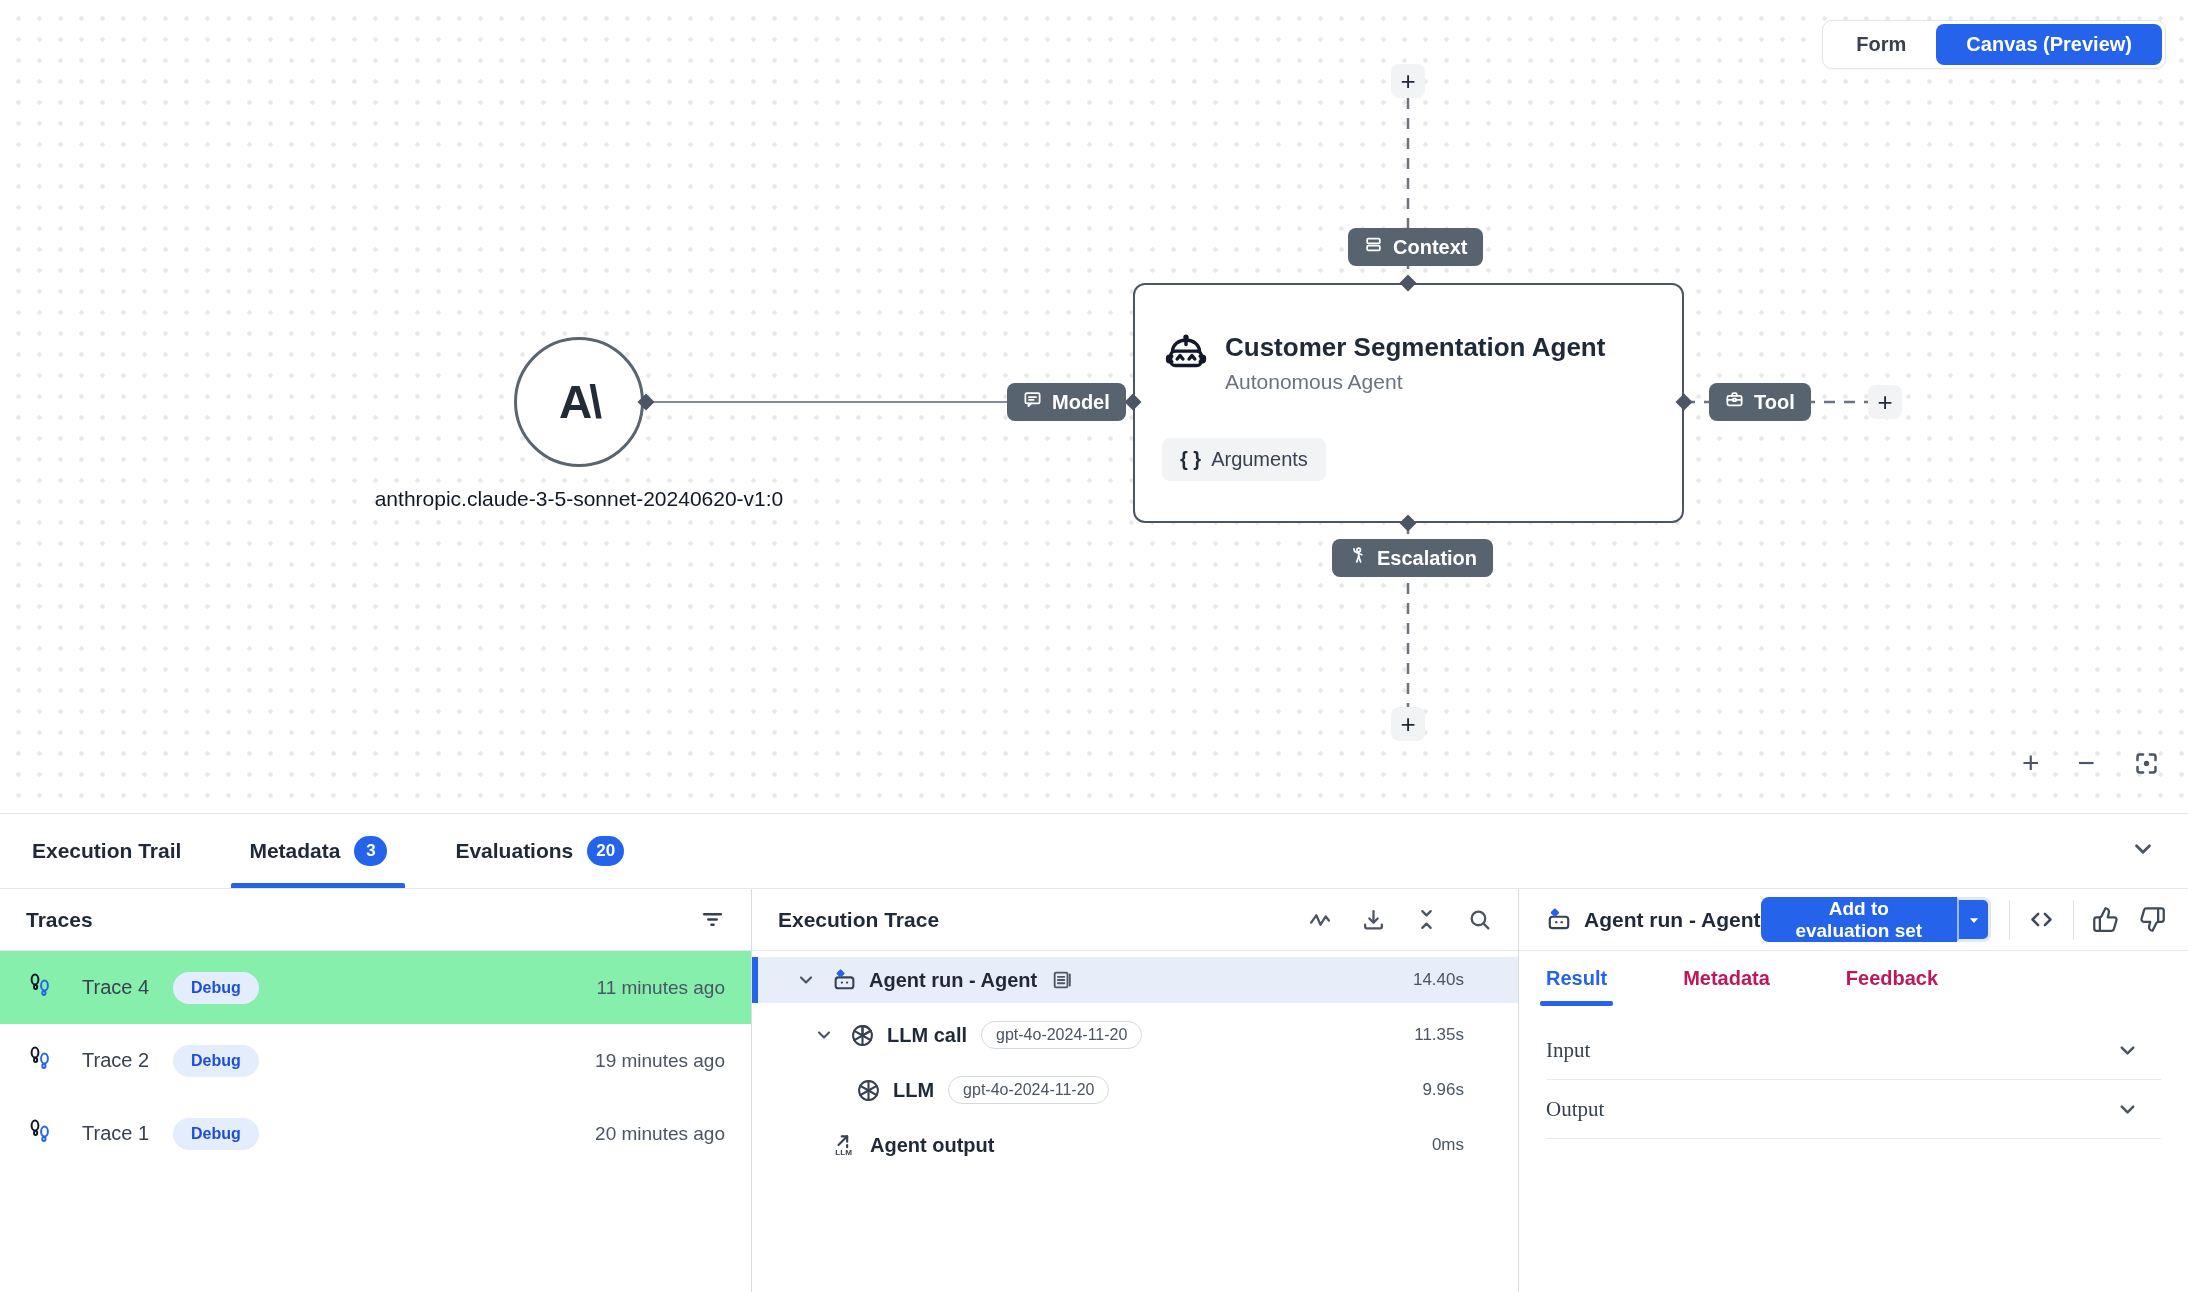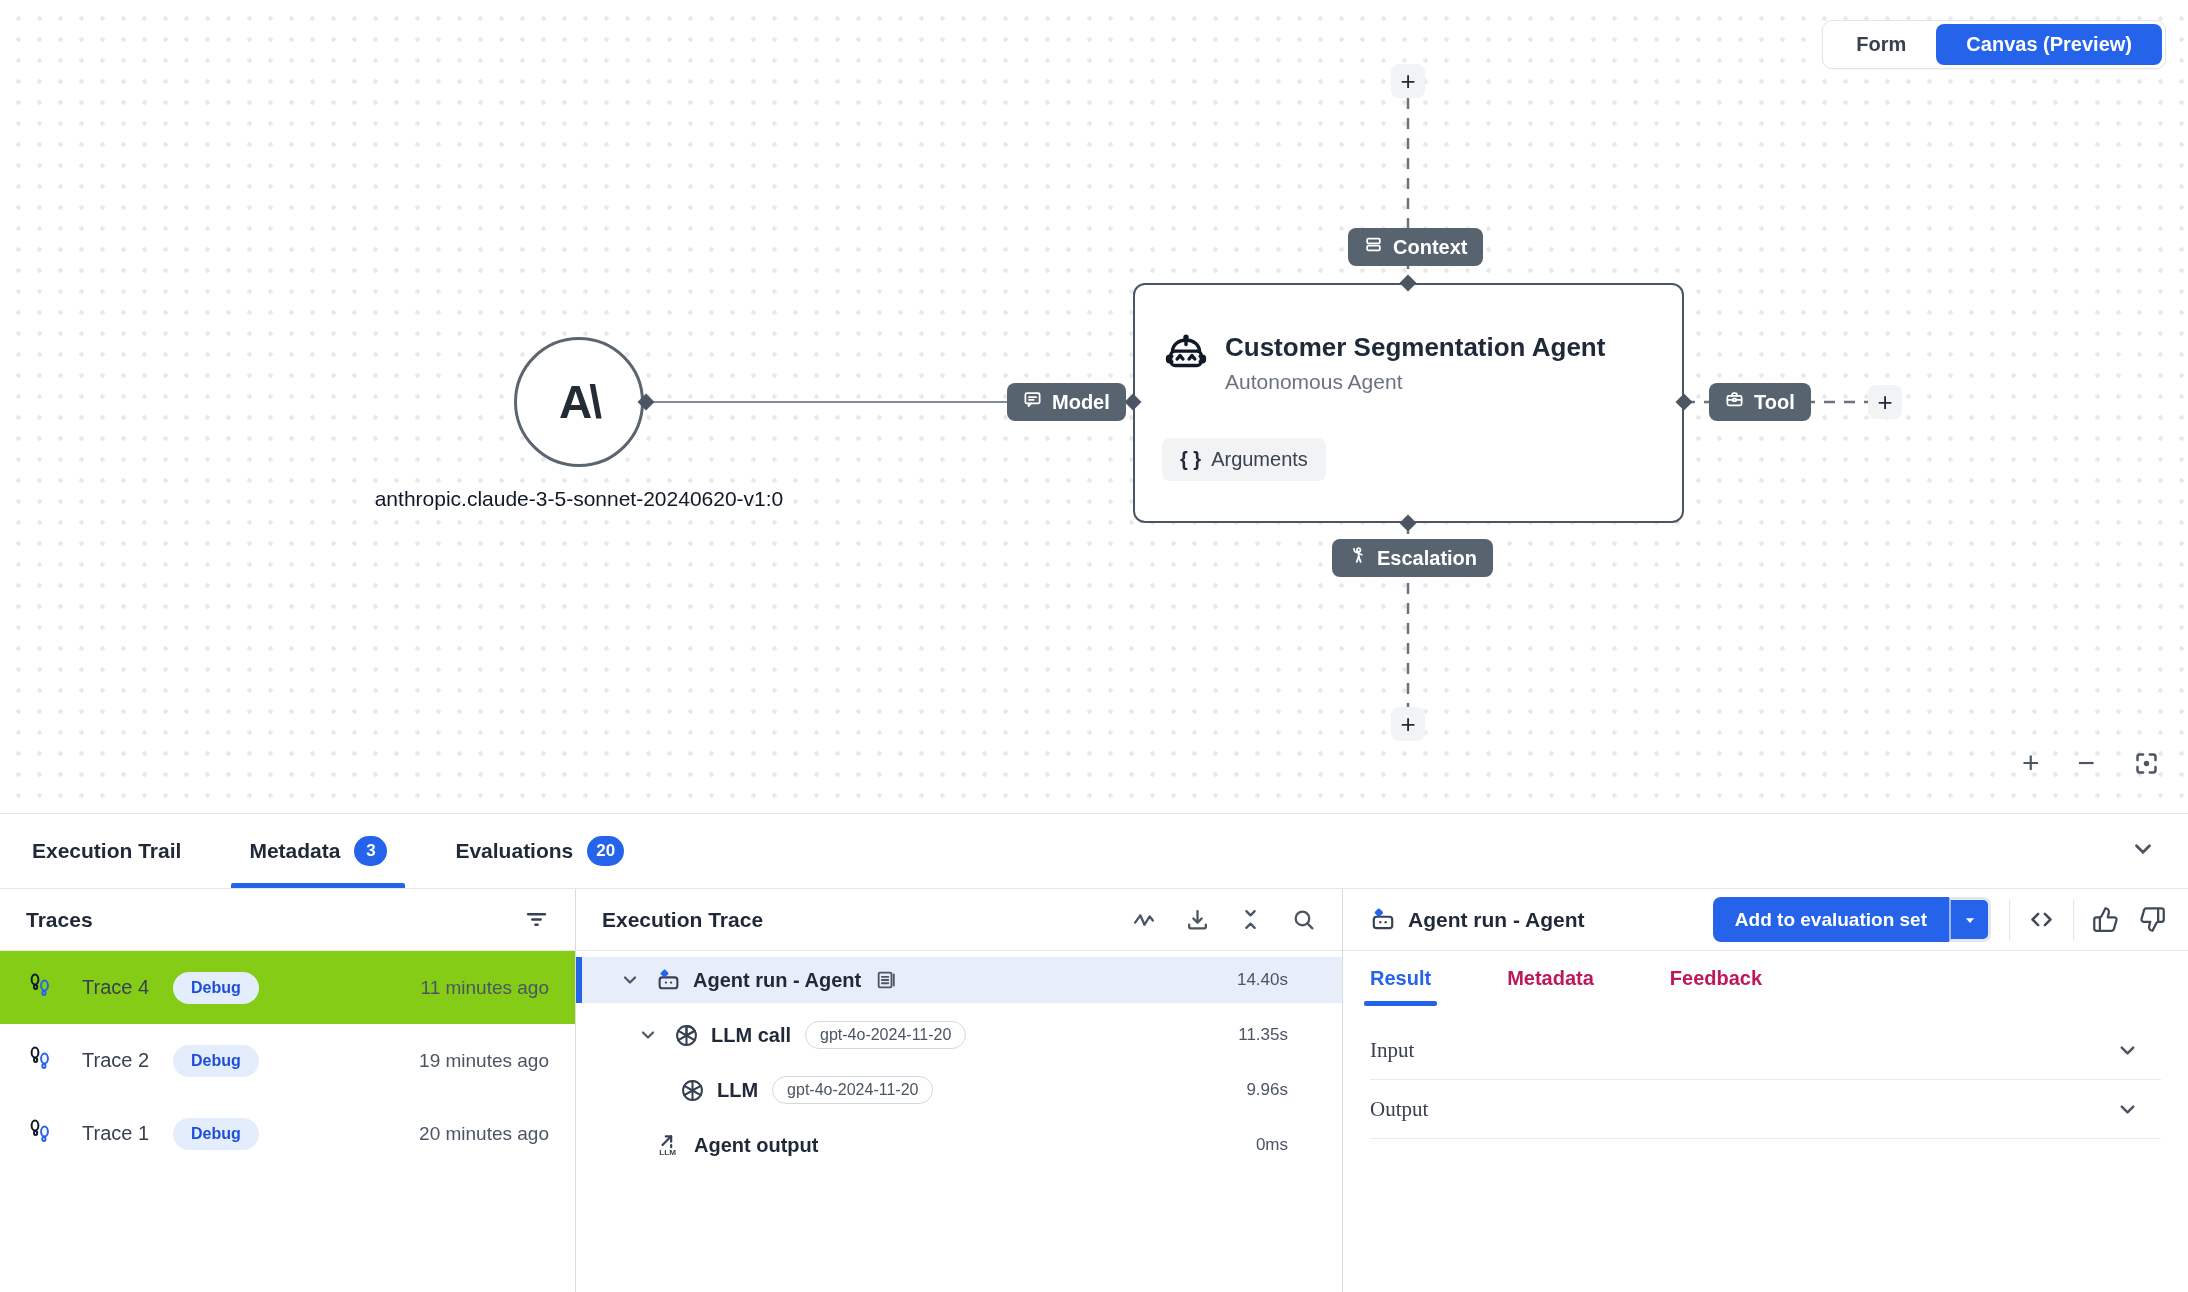--- a/index.html
+++ b/index.html
@@ -50,31 +50,31 @@
     border-bottom:1px solid #e5e7eb; background:#fff; }
   .tab { display:flex; align-items:center; gap:14px; font-size:21px; font-weight:700; color:#1f2937;
     height:100%; position:relative; margin-right:68px; cursor:pointer; }
   .tab .underline { position:absolute; left:-18px; right:-18px; bottom:0; height:5px; background:#2563eb; border-radius:2px 2px 0 0; display:none; }
   .tab.active .underline { display:block; }
   .badge { background:#2563eb; color:#fff; font-size:17px; font-weight:700; border-radius:999px;
     min-width:33px; height:30px; padding:0 9px; display:flex; align-items:center; justify-content:center; }
   .tabbar .collapse { margin-left:auto; color:#4b5563; cursor:pointer; }
 
   .columns { display:flex; height:403px; background:#fff; }
-  .col-traces { width:576px; border-right:1px solid #d9dde2; display:flex; flex-direction:column; }
+  .col-traces { width:752px; border-right:1px solid #d9dde2; display:flex; flex-direction:column; }
   .col-trace  { width:767px; border-right:1px solid #d9dde2; display:flex; flex-direction:column; }
   .col-detail { flex:1; display:flex; flex-direction:column; }
 
   .panel-head { height:62px; display:flex; align-items:center; padding:0 26px; border-bottom:1px solid #e5e7eb; }
   .panel-title { font-size:21px; font-weight:700; color:#1f2937; }
   .head-icons { margin-left:auto; display:flex; align-items:center; gap:28px; color:#4b5563; }
   .head-icons .ic { cursor:pointer; display:flex; }
 
   .trace-row { height:73px; display:flex; align-items:center; padding:0 26px; cursor:pointer; }
-  .trace-row.selected { background:#84cc16; }
+  .trace-row.selected { background:#86efac; }
   .trace-row .tname { font-size:20px; font-weight:500; color:#374151; margin:0 0 0 28px; }
   .pill { background:#e4edfb; color:#1d4ed8; font-size:16px; font-weight:700; border-radius:999px;
     padding:7px 18px; margin-left:24px; }
   .trace-row .ttime { margin-left:auto; font-size:19px; color:#4b5563; }
 
   .tree { padding-top:6px; }
   .tree-row { height:46px; display:flex; align-items:center; padding-right:54px; font-size:20px; color:#1f2937; cursor:pointer; }
   .tree-row.selected { background:#e7eef9; border-left:6px solid #2563eb; }
   .tree-row .lbl { font-weight:700; color:#1f2937; margin-left:12px; white-space:nowrap; }
   .tree-row .chev { color:#4b5563; display:flex; }

